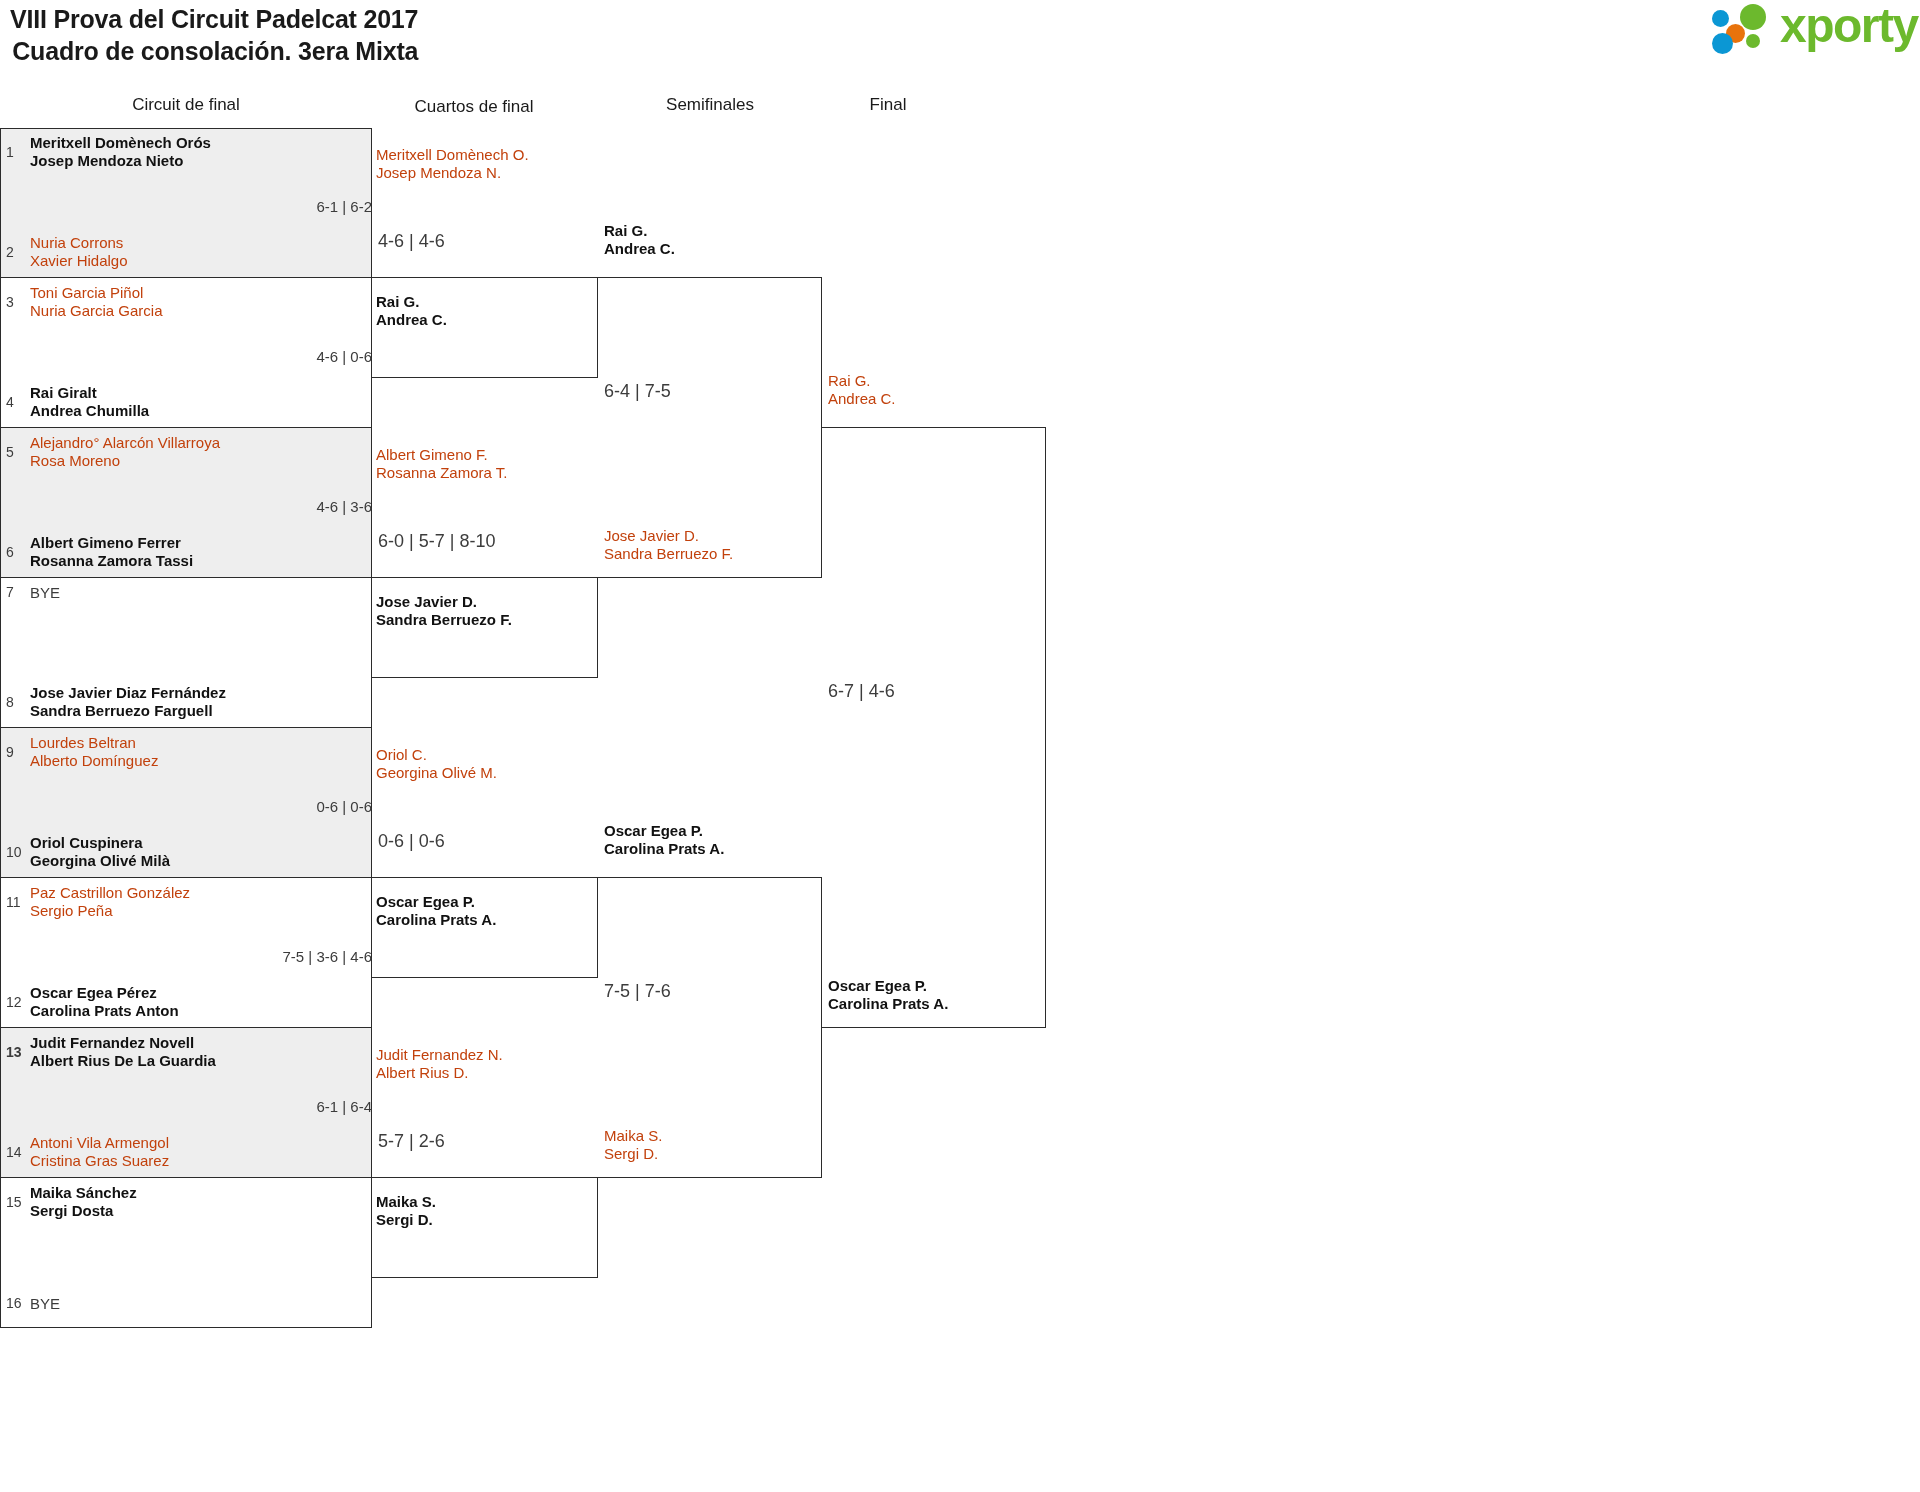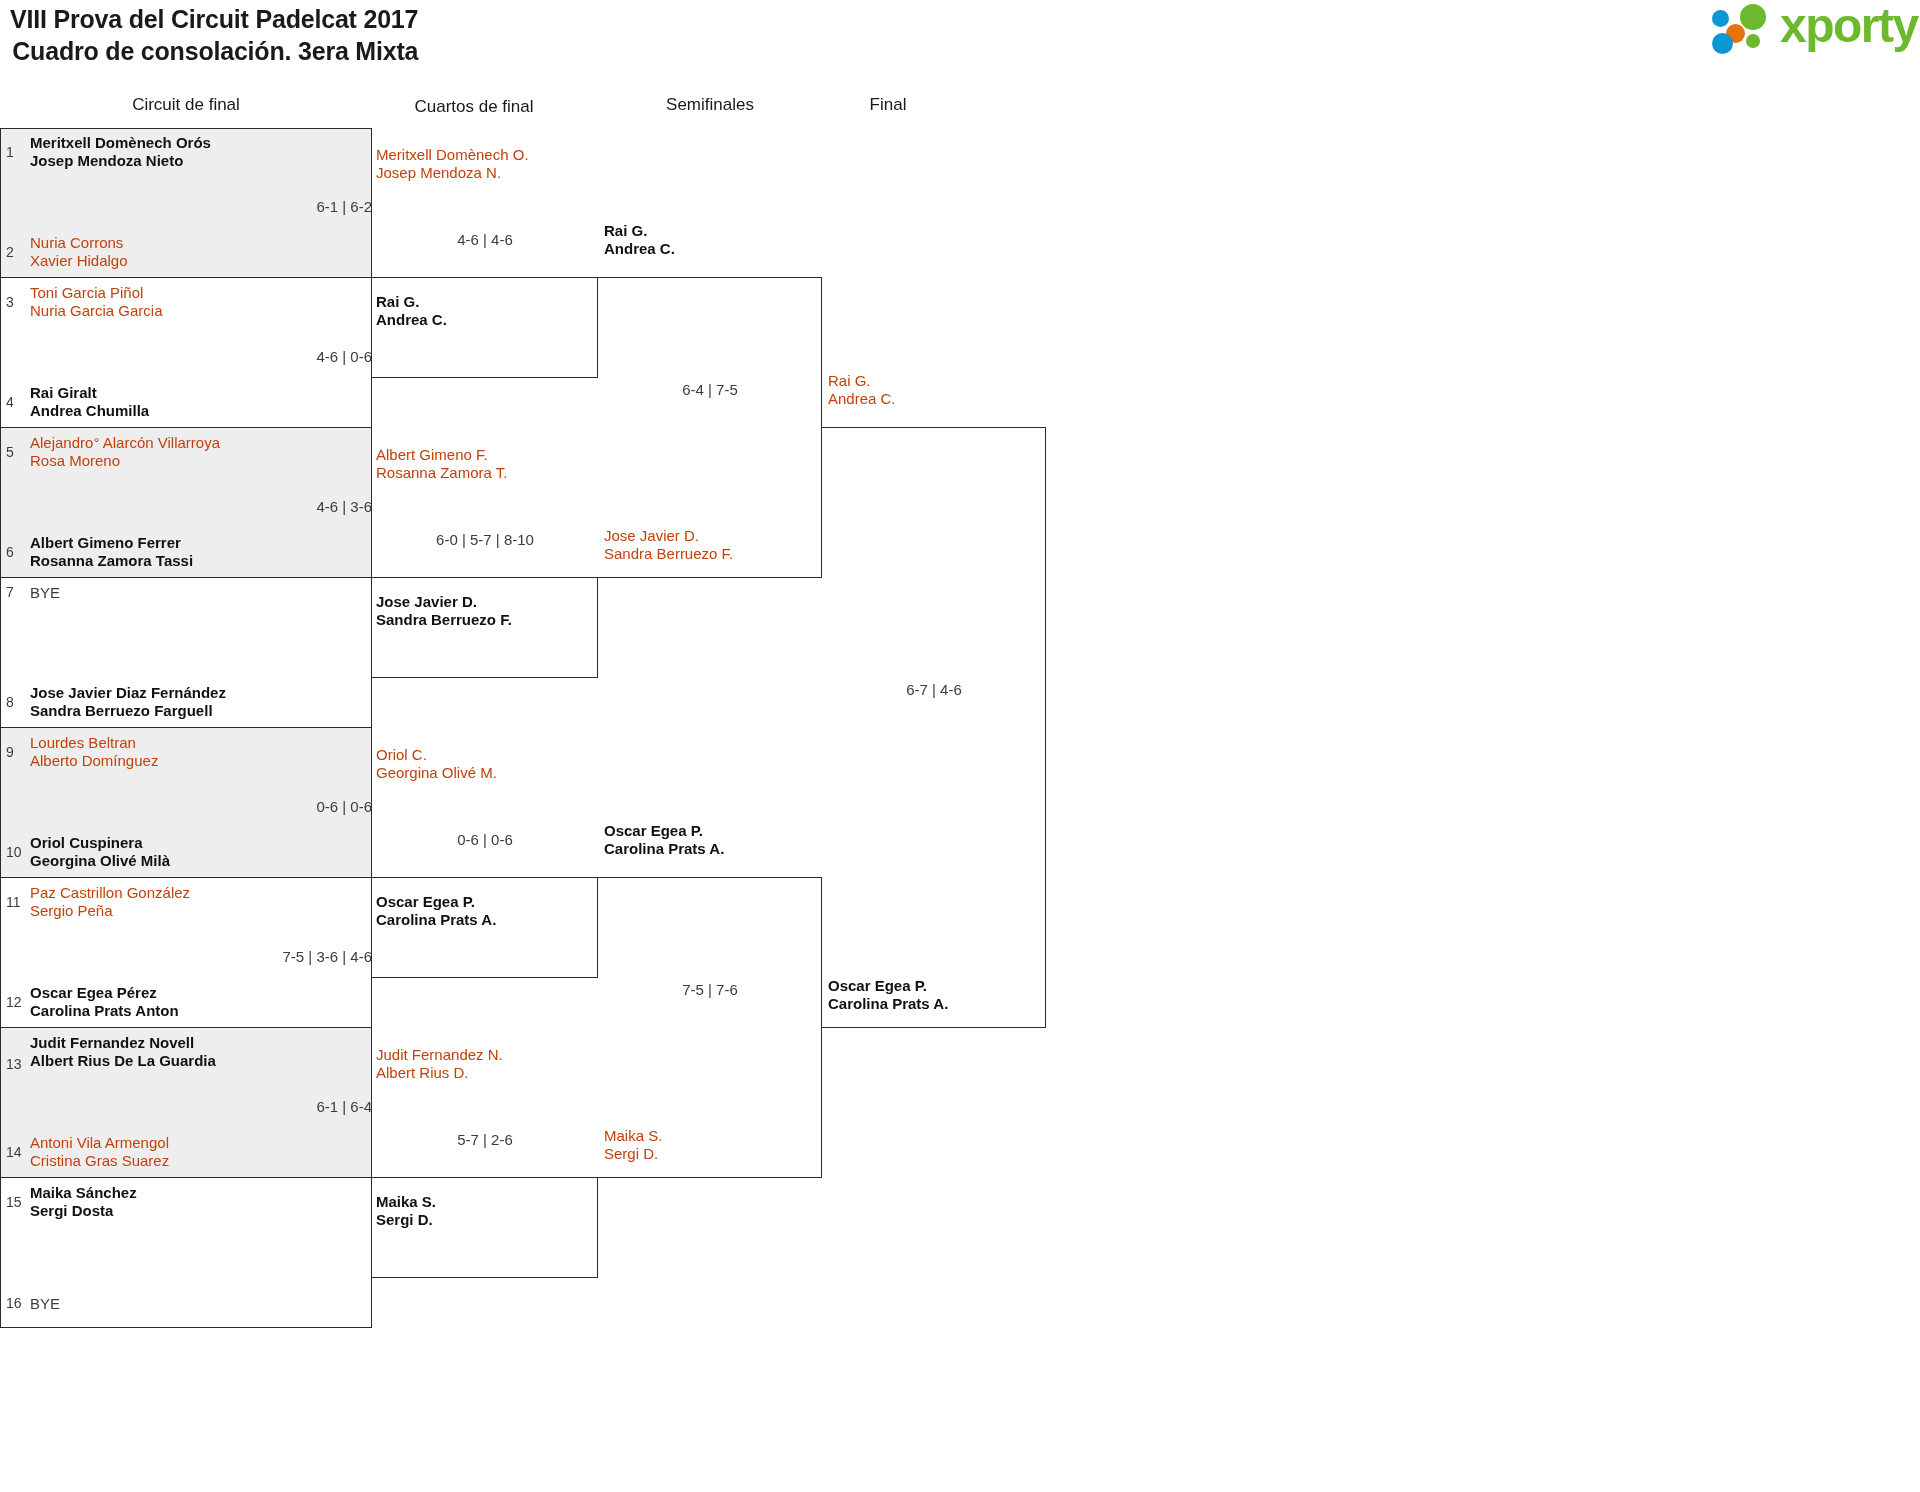--- a/index.html
+++ b/index.html
@@ -37,21 +37,21 @@
   .lose { color: #c2410c; font-weight: normal; }
   .bye { color: #3c3c3c; font-weight: normal; font-size: 15px; }
 
   .r1-score { position: absolute; font-size: 15px; color: #3c3c3c; text-align: right; width: 372px; left: 0; }
 
   
   .conn { position: absolute; border: 1px solid #2b2b2b; background: transparent; }
   .conn-noleft { border-left: none; }
 
   .adv { position: absolute; font-size: 15px; line-height: 1.22; white-space: nowrap; }
-  .adv-score { position: absolute; font-size: 15px; color: #3c3c3c; text-align: center; white-space: nowrap; }
+  .adv-score { position: absolute; font-size: 18px; color: #3c3c3c; white-space: nowrap; margin-left: 6px; }
 
   .vline { position: absolute; width: 1px; background: #2b2b2b; }
 </style>
 </head>
 <body>
 
 <div id="page">
 
   <div class="title-block">
     <div class="title-line">VIII Prova del Circuit Padelcat 2017</div>
@@ -176,21 +176,21 @@
 
   <div class="seed-row" style="top:984px;">
     <span class="seed-num" style="top:10px;">12</span>
     <span class="seed-names win" style="top:0px;">
       <span>Oscar Egea Pérez</span><br>
       <span>Carolina Prats Anton</span>
     </span>
   </div>
 
   <div class="seed-row" style="top:1034px;">
-    <span class="seed-num" style="top:22px;">13</span>
+    <span class="seed-num" style="top:10px;font-weight:bold;">13</span>
     <span class="seed-names win" style="top:0px;">
       <span>Judit Fernandez Novell</span><br>
       <span>Albert Rius De La Guardia</span>
     </span>
   </div>
   <div class="r1-score" style="top:1098px;">6-1 | 6-4</div>
 
   <div class="seed-row" style="top:1134px;">
     <span class="seed-num" style="top:10px;">14</span>
     <span class="seed-names lose" style="top:0px;">

